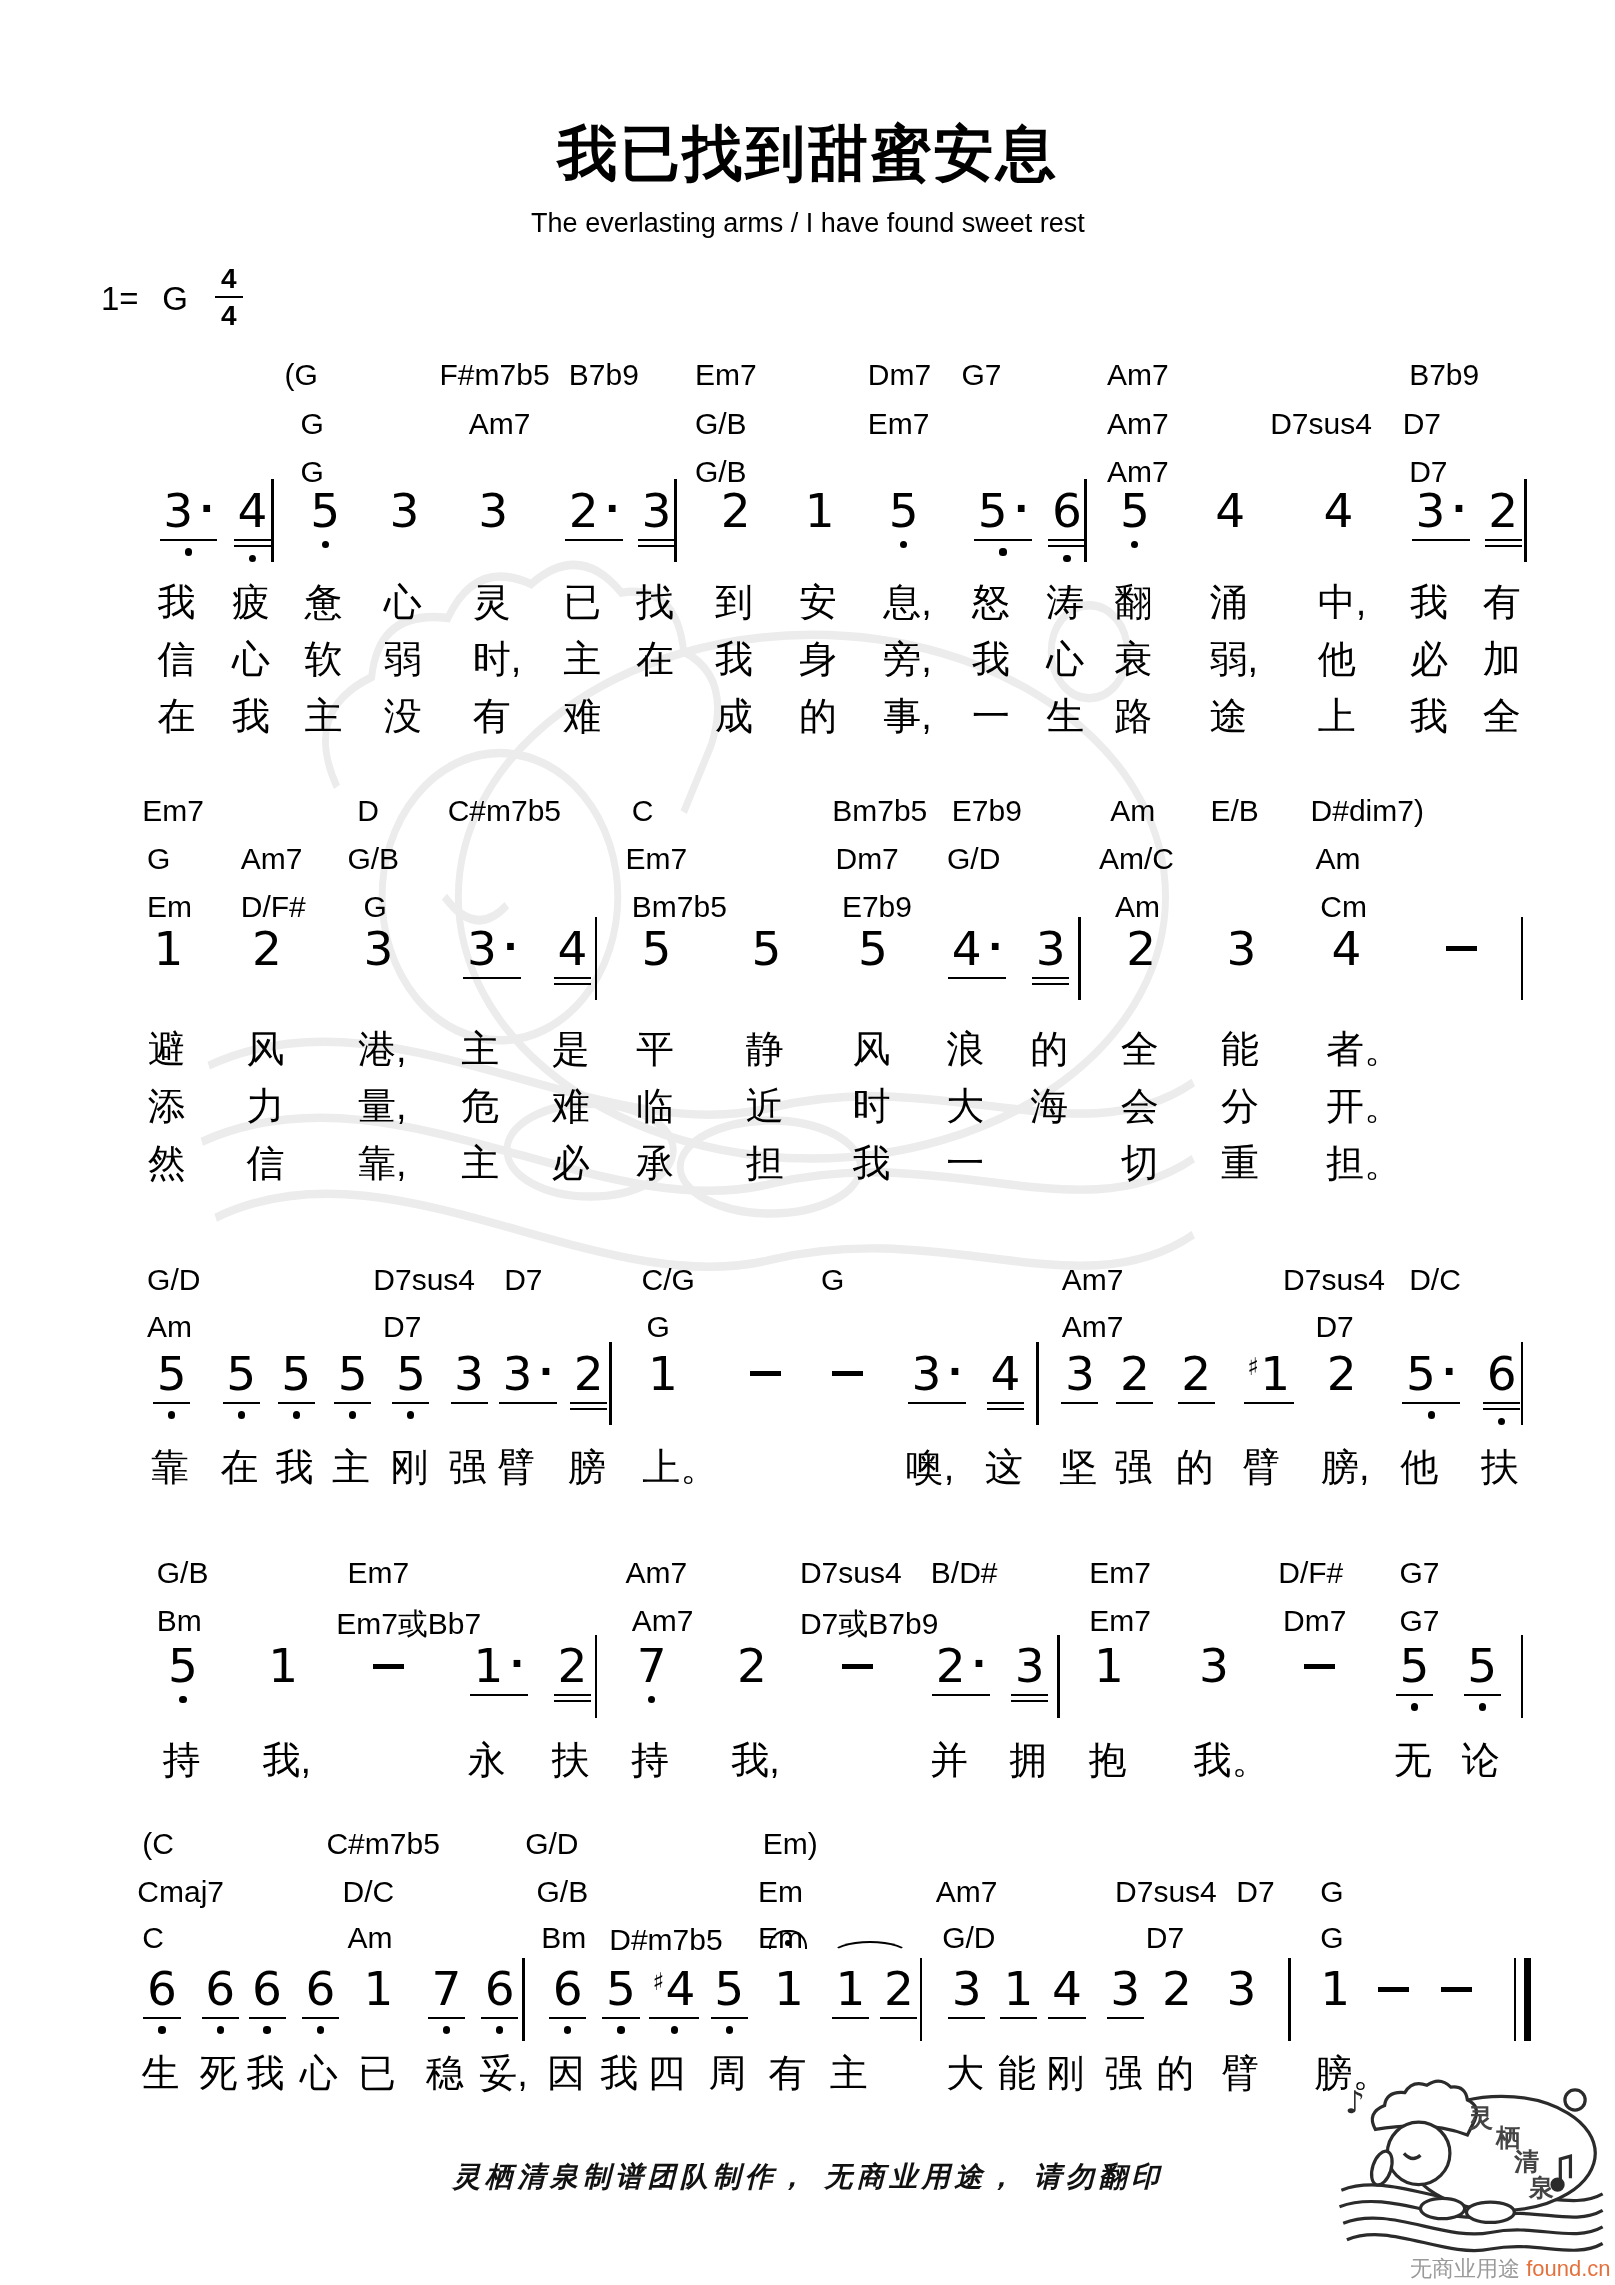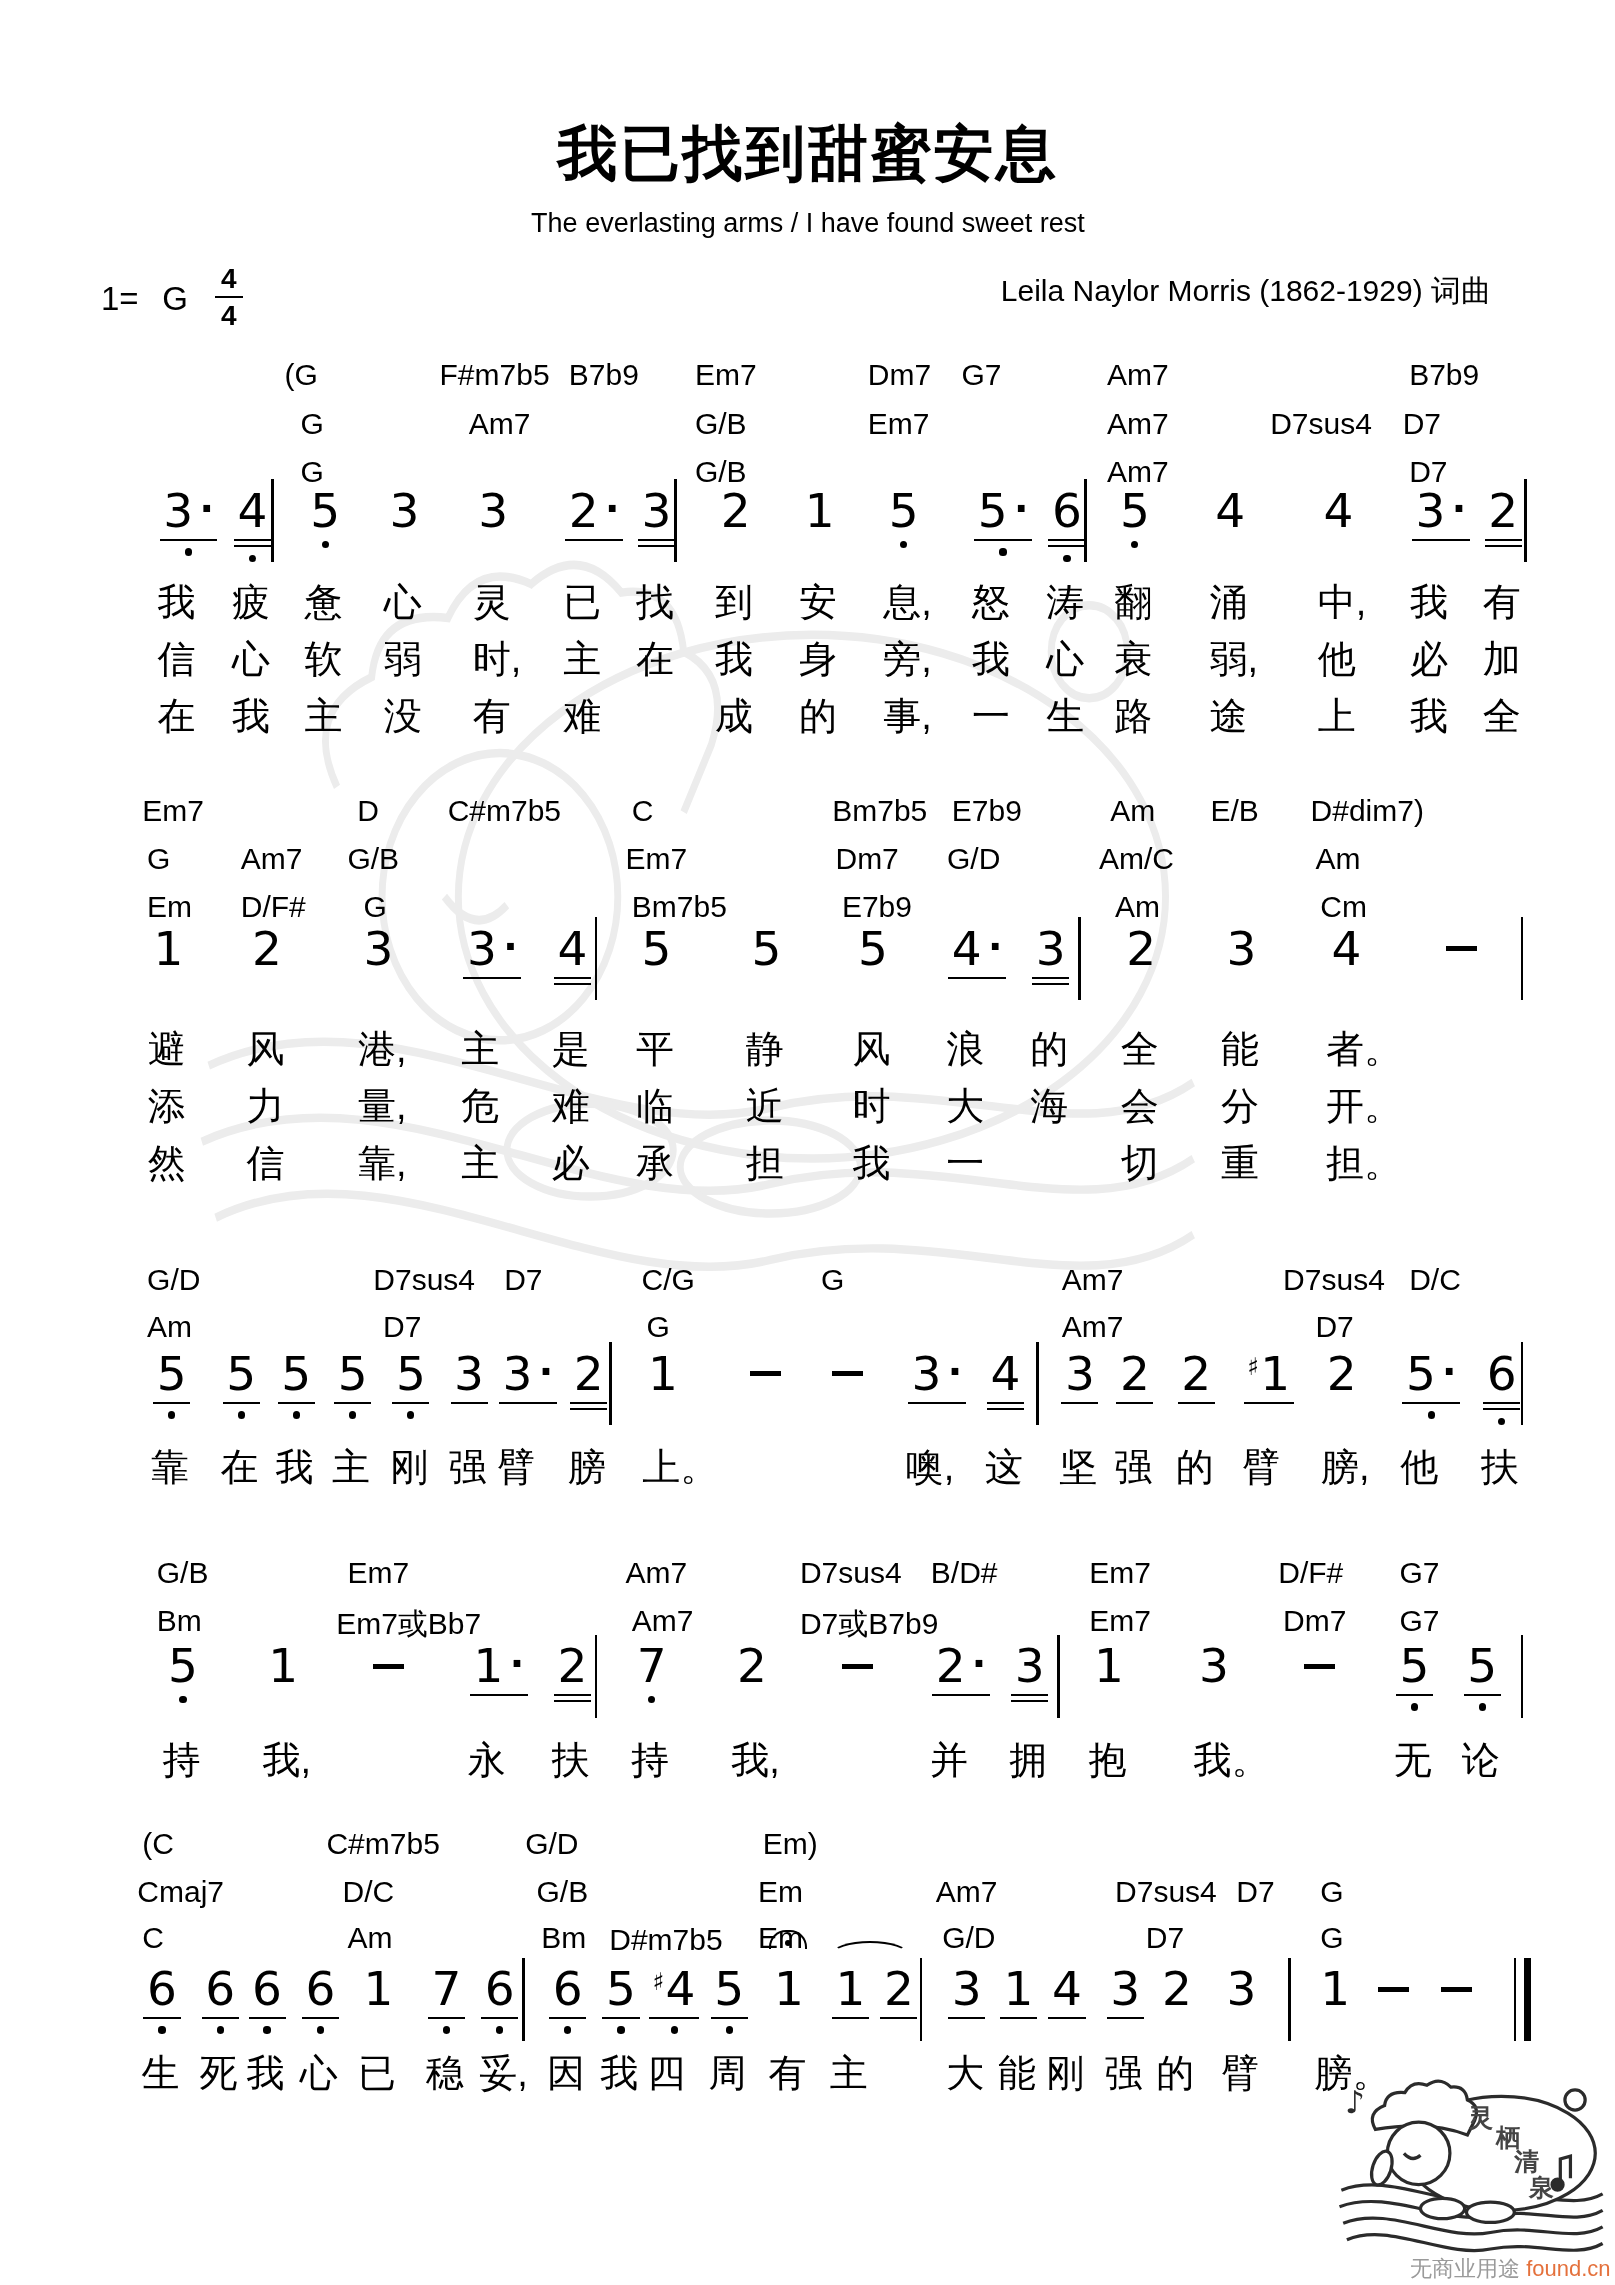--- a/index.html
+++ b/index.html
@@ -70,21 +70,20 @@
     <div class="title">我已找到甜蜜安息</div>
     <div class="subtitle">The everlasting arms / I have found sweet rest</div>
 
     <div class="keyline">
       <span>1=</span><span class="keyletter">G</span><span class="frac">
           <span class="ft">4</span>
           <span class="fb">4</span>
         </span>
     </div>
 
-    <div class="credit">Leila Naylor Morris (1862-1929) 词曲</div>
 
     <div id="systems">
         <div class="chord" style="left: 17.6%; top: 358px;">(G</div>
         <div class="chord" style="left: 27.2%; top: 358px;">F#m7b5</div>
         <div class="chord" style="left: 35.2%; top: 358px;">B7b9</div>
         <div class="chord" style="left: 43%; top: 358px;">Em7</div>
         <div class="chord" style="left: 53.7%; top: 358px;">Dm7</div>
         <div class="chord" style="left: 59.5%; top: 358px;">G7</div>
         <div class="chord" style="left: 68.5%; top: 358px;">Am7</div>
         <div class="chord" style="left: 87.2%; top: 358px;">B7b9</div>
@@ -663,20 +662,21 @@
         <div class="note" style="left: 81.7%; top: 1965px;">
           <div class="nd">1</div>
         </div>
         <div class="lyric" style="left: 81.35%; top: 2048px;">膀。</div>
         <div class="dash" style="left: 85.3%; top: 1987px;"></div>
         <div class="dash" style="left: 89.2%; top: 1987px;"></div>
         <div class="endbar" style="left: 93.7%; top: 1958px;"></div>
         <div class="slur" style="left: 51.4%; top: 1941px; width: 4.6%;"></div>
       </div>
 
+    <div class="footer">灵栖清泉制谱团队制作， 无商业用途， 请勿翻印</div>
 
     <svg class="logo" width="276" height="194" viewBox="0 0 300 210" aria-hidden="true">
       <g stroke="currentColor" fill="none" stroke-width="3.5">
         <path d="M8,128 C60,108 120,148 170,138 C220,128 260,150 292,132"></path>
         <path d="M6,146 C60,126 120,166 170,156 C220,146 260,168 292,150"></path>
         <path d="M10,164 C60,144 120,184 170,174 C220,164 260,186 292,168"></path>
         <path d="M14,182 C60,162 120,202 170,192 C220,182 260,204 292,186"></path>
         <ellipse cx="182" cy="88" rx="102" ry="62" fill="#fff"></ellipse>
         <circle cx="262" cy="30" r="11" fill="#fff"></circle>
         <path d="M45,62 q-10,-18 10,-26 q2,-16 22,-14 q8,-14 24,-8 q14,-10 26,2 q16,-2 18,14 q14,6 8,22 l-8,16 q-42,-16 -100,-6 z" fill="#fff"></path>

